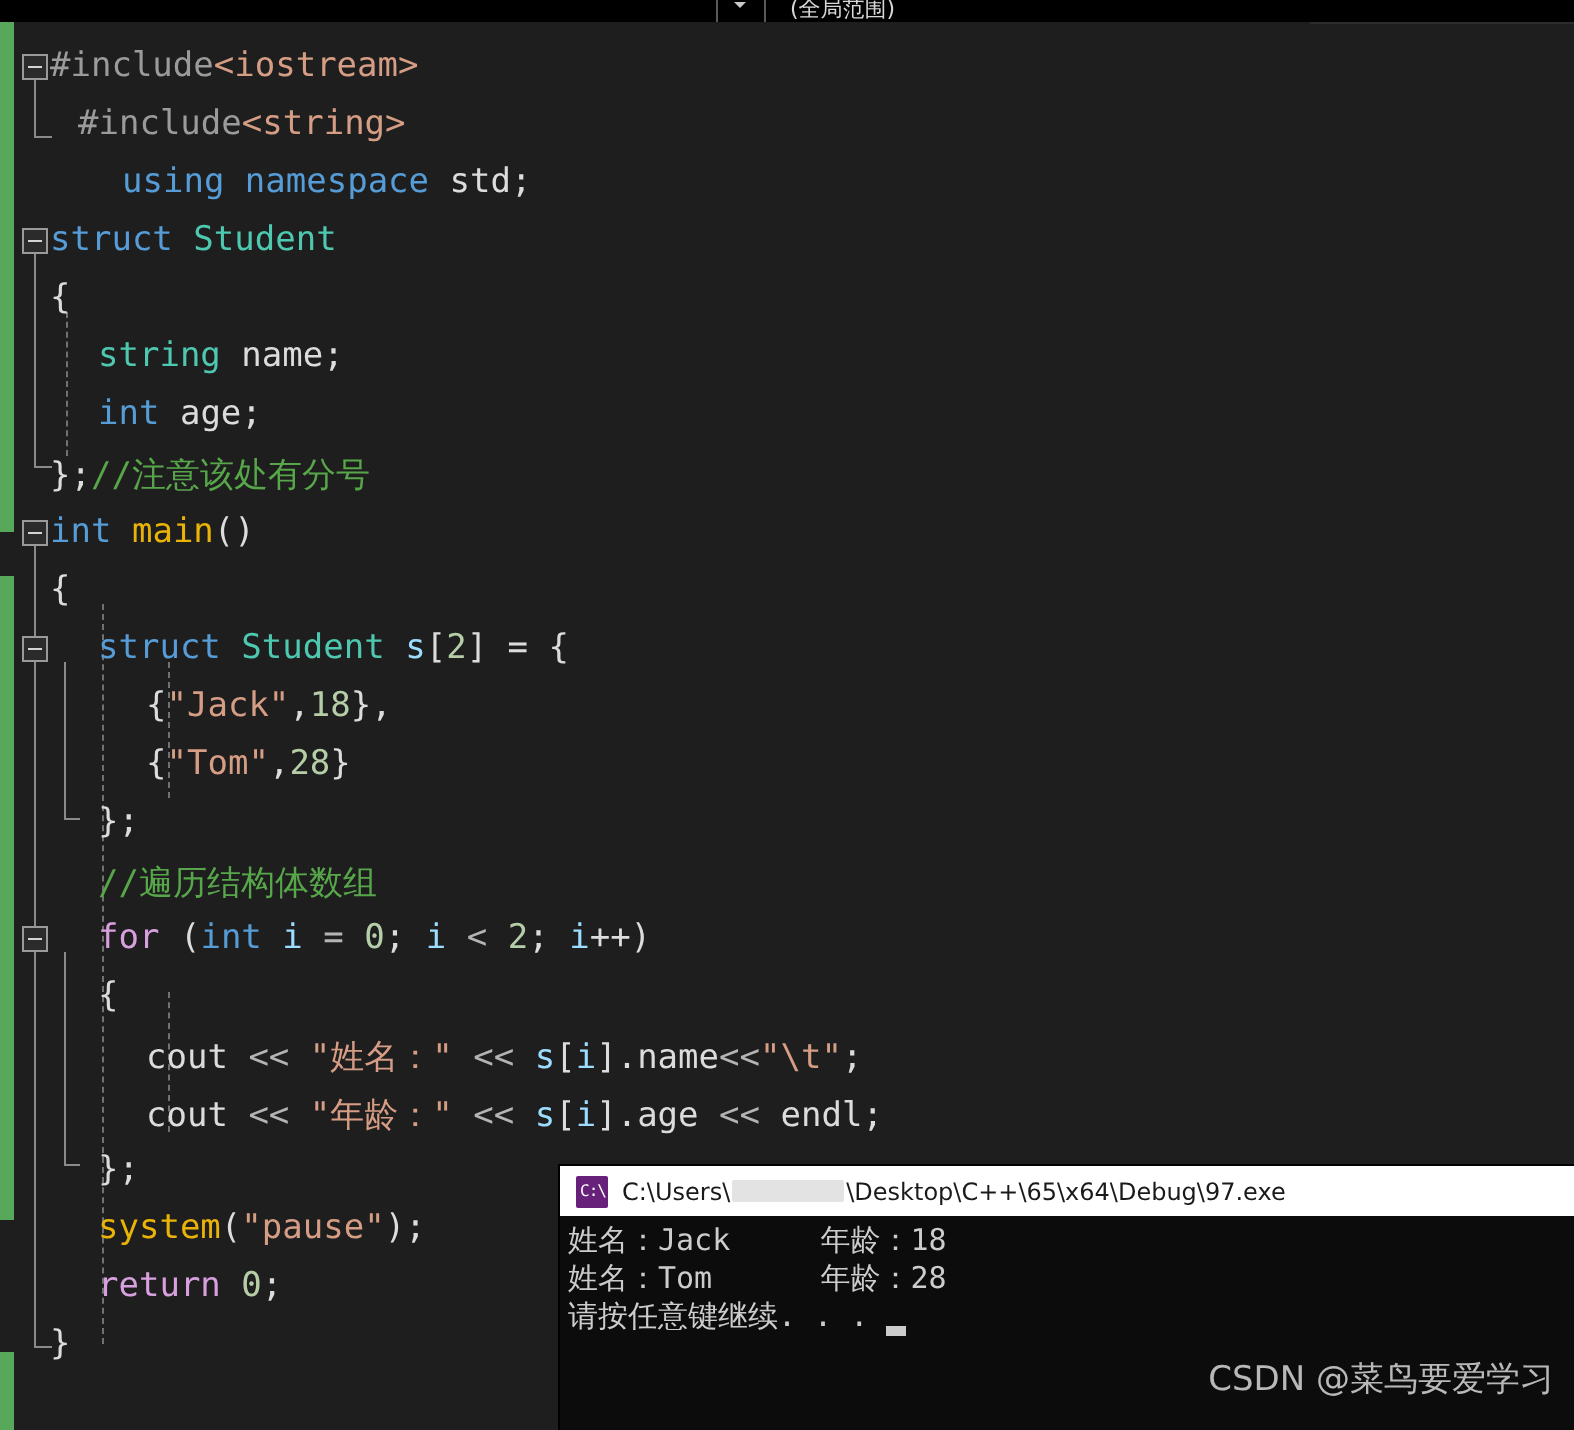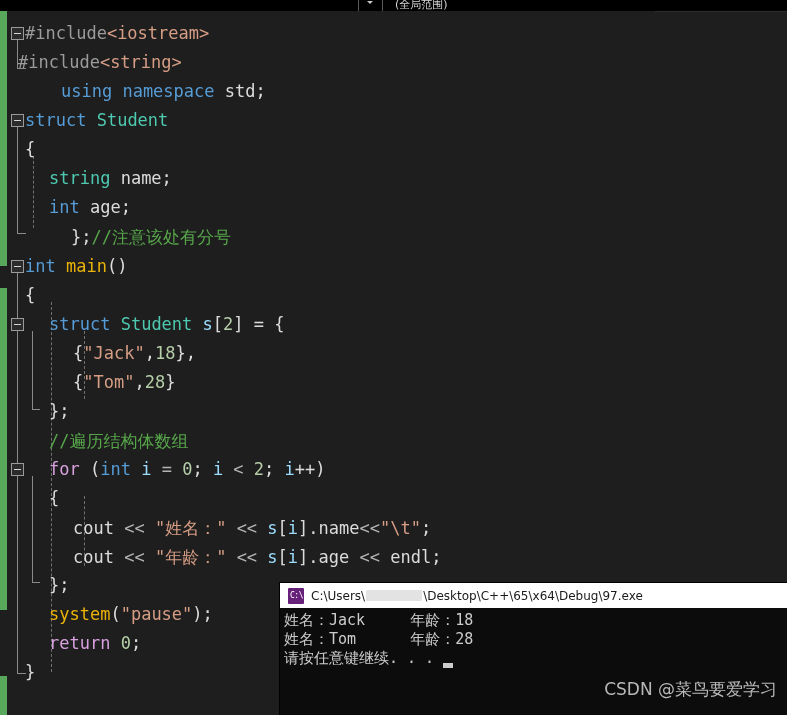--- a/index.html
+++ b/index.html
@@ -146,27 +146,27 @@
       <div class="fold-box" style="left: 11px; top: 452px;"></div>
     </div>
   <div id="indentguides">
       <div class="indent-guide" style="left: 33px; top: 145px; height: 72px;"></div>
       <div class="indent-guide" style="left: 51px; top: 291px; height: 370px;"></div>
       <div class="indent-guide" style="left: 84px; top: 320px; height: 68px;"></div>
       <div class="indent-guide" style="left: 84px; top: 485px; height: 70px;"></div>
     </div>
   <div id="codelines">
       <div class="cl" style="top: 12px; left: 25px;"><span class="c-pre">#include</span><span class="c-inc">&lt;iostream&gt;</span></div>
-      <div class="cl" style="top: 41px; left: 18px; text-align: center;"><span class="c-pre">#include</span><span class="c-inc">&lt;string&gt;</span></div>
+      <div class="cl" style="top: 41px; left: 39px; text-align: center;"><span class="c-pre">#include</span><span class="c-inc">&lt;string&gt;</span></div>
       <div class="cl" style="top: 70px; left: 25px; margin-left: 36px;"><span class="c-kw">using namespace</span><span class="c-plain"> std;</span></div>
       <div class="cl" style="top: 99px; left: 25px;"><span class="c-kw">struct</span><span class="c-plain"> </span><span class="c-type">Student</span></div>
       <div class="cl" style="top: 128px; left: 25px;"><span class="c-punc">{</span></div>
       <div class="cl" style="top: 157px; left: 49px;"><span class="c-type">string</span><span class="c-plain"> name;</span></div>
       <div class="cl" style="top: 186px; left: 49px;"><span class="c-kw">int</span><span class="c-plain"> age;</span></div>
-      <div class="cl" style="top: 215px; left: 25px; margin-left: 46px;"><span class="c-punc">};</span><span class="c-com">//注意该处有分号</span></div>
+      <div class="cl" style="top: 215px; left: 25px;"><span class="c-punc">};</span><span class="c-com">//注意该处有分号</span></div>
       <div class="cl" style="top: 245px; left: 25px;"><span class="c-kw">int</span><span class="c-plain"> </span><span class="c-fn">main</span><span class="c-punc">()</span></div>
       <div class="cl" style="top: 274px; left: 25px;"><span class="c-punc">{</span></div>
       <div class="cl" style="top: 303px; left: 49px;"><span class="c-kw">struct</span><span class="c-plain"> </span><span class="c-type">Student</span><span class="c-plain"> </span><span class="c-var">s</span><span class="c-punc">[</span><span class="c-num">2</span><span class="c-punc">] = {</span></div>
       <div class="cl" style="top: 332px; left: 73px;"><span class="c-punc">{</span><span class="c-str">"Jack"</span><span class="c-punc">,</span><span class="c-num">18</span><span class="c-punc">},</span></div>
       <div class="cl" style="top: 361px; left: 73px;"><span class="c-punc">{</span><span class="c-str">"Tom"</span><span class="c-punc">,</span><span class="c-num">28</span><span class="c-punc">}</span></div>
       <div class="cl" style="top: 390px; left: 49px;"><span class="c-punc">};</span></div>
       <div class="cl" style="top: 419px; left: 49px;"><span class="c-com">//遍历结构体数组</span></div>
       <div class="cl" style="top: 448px; left: 49px;"><span class="c-ctrl">for</span><span class="c-punc"> (</span><span class="c-kw">int</span><span class="c-plain"> </span><span class="c-var">i</span><span class="c-op"> = </span><span class="c-num">0</span><span class="c-punc">; </span><span class="c-var">i</span><span class="c-op"> &lt; </span><span class="c-num">2</span><span class="c-punc">; </span><span class="c-var">i</span><span class="c-punc">++)</span></div>
       <div class="cl" style="top: 477px; left: 49px;"><span class="c-punc">{</span></div>
       <div class="cl" style="top: 506px; left: 73px;"><span class="c-plain">cout</span><span class="c-op"> &lt;&lt; </span><span class="c-str">"姓名："</span><span class="c-op"> &lt;&lt; </span><span class="c-var">s</span><span class="c-punc">[</span><span class="c-var">i</span><span class="c-plain">].name</span><span class="c-op">&lt;&lt;</span><span class="c-str">"\t"</span><span class="c-punc">;</span></div>

